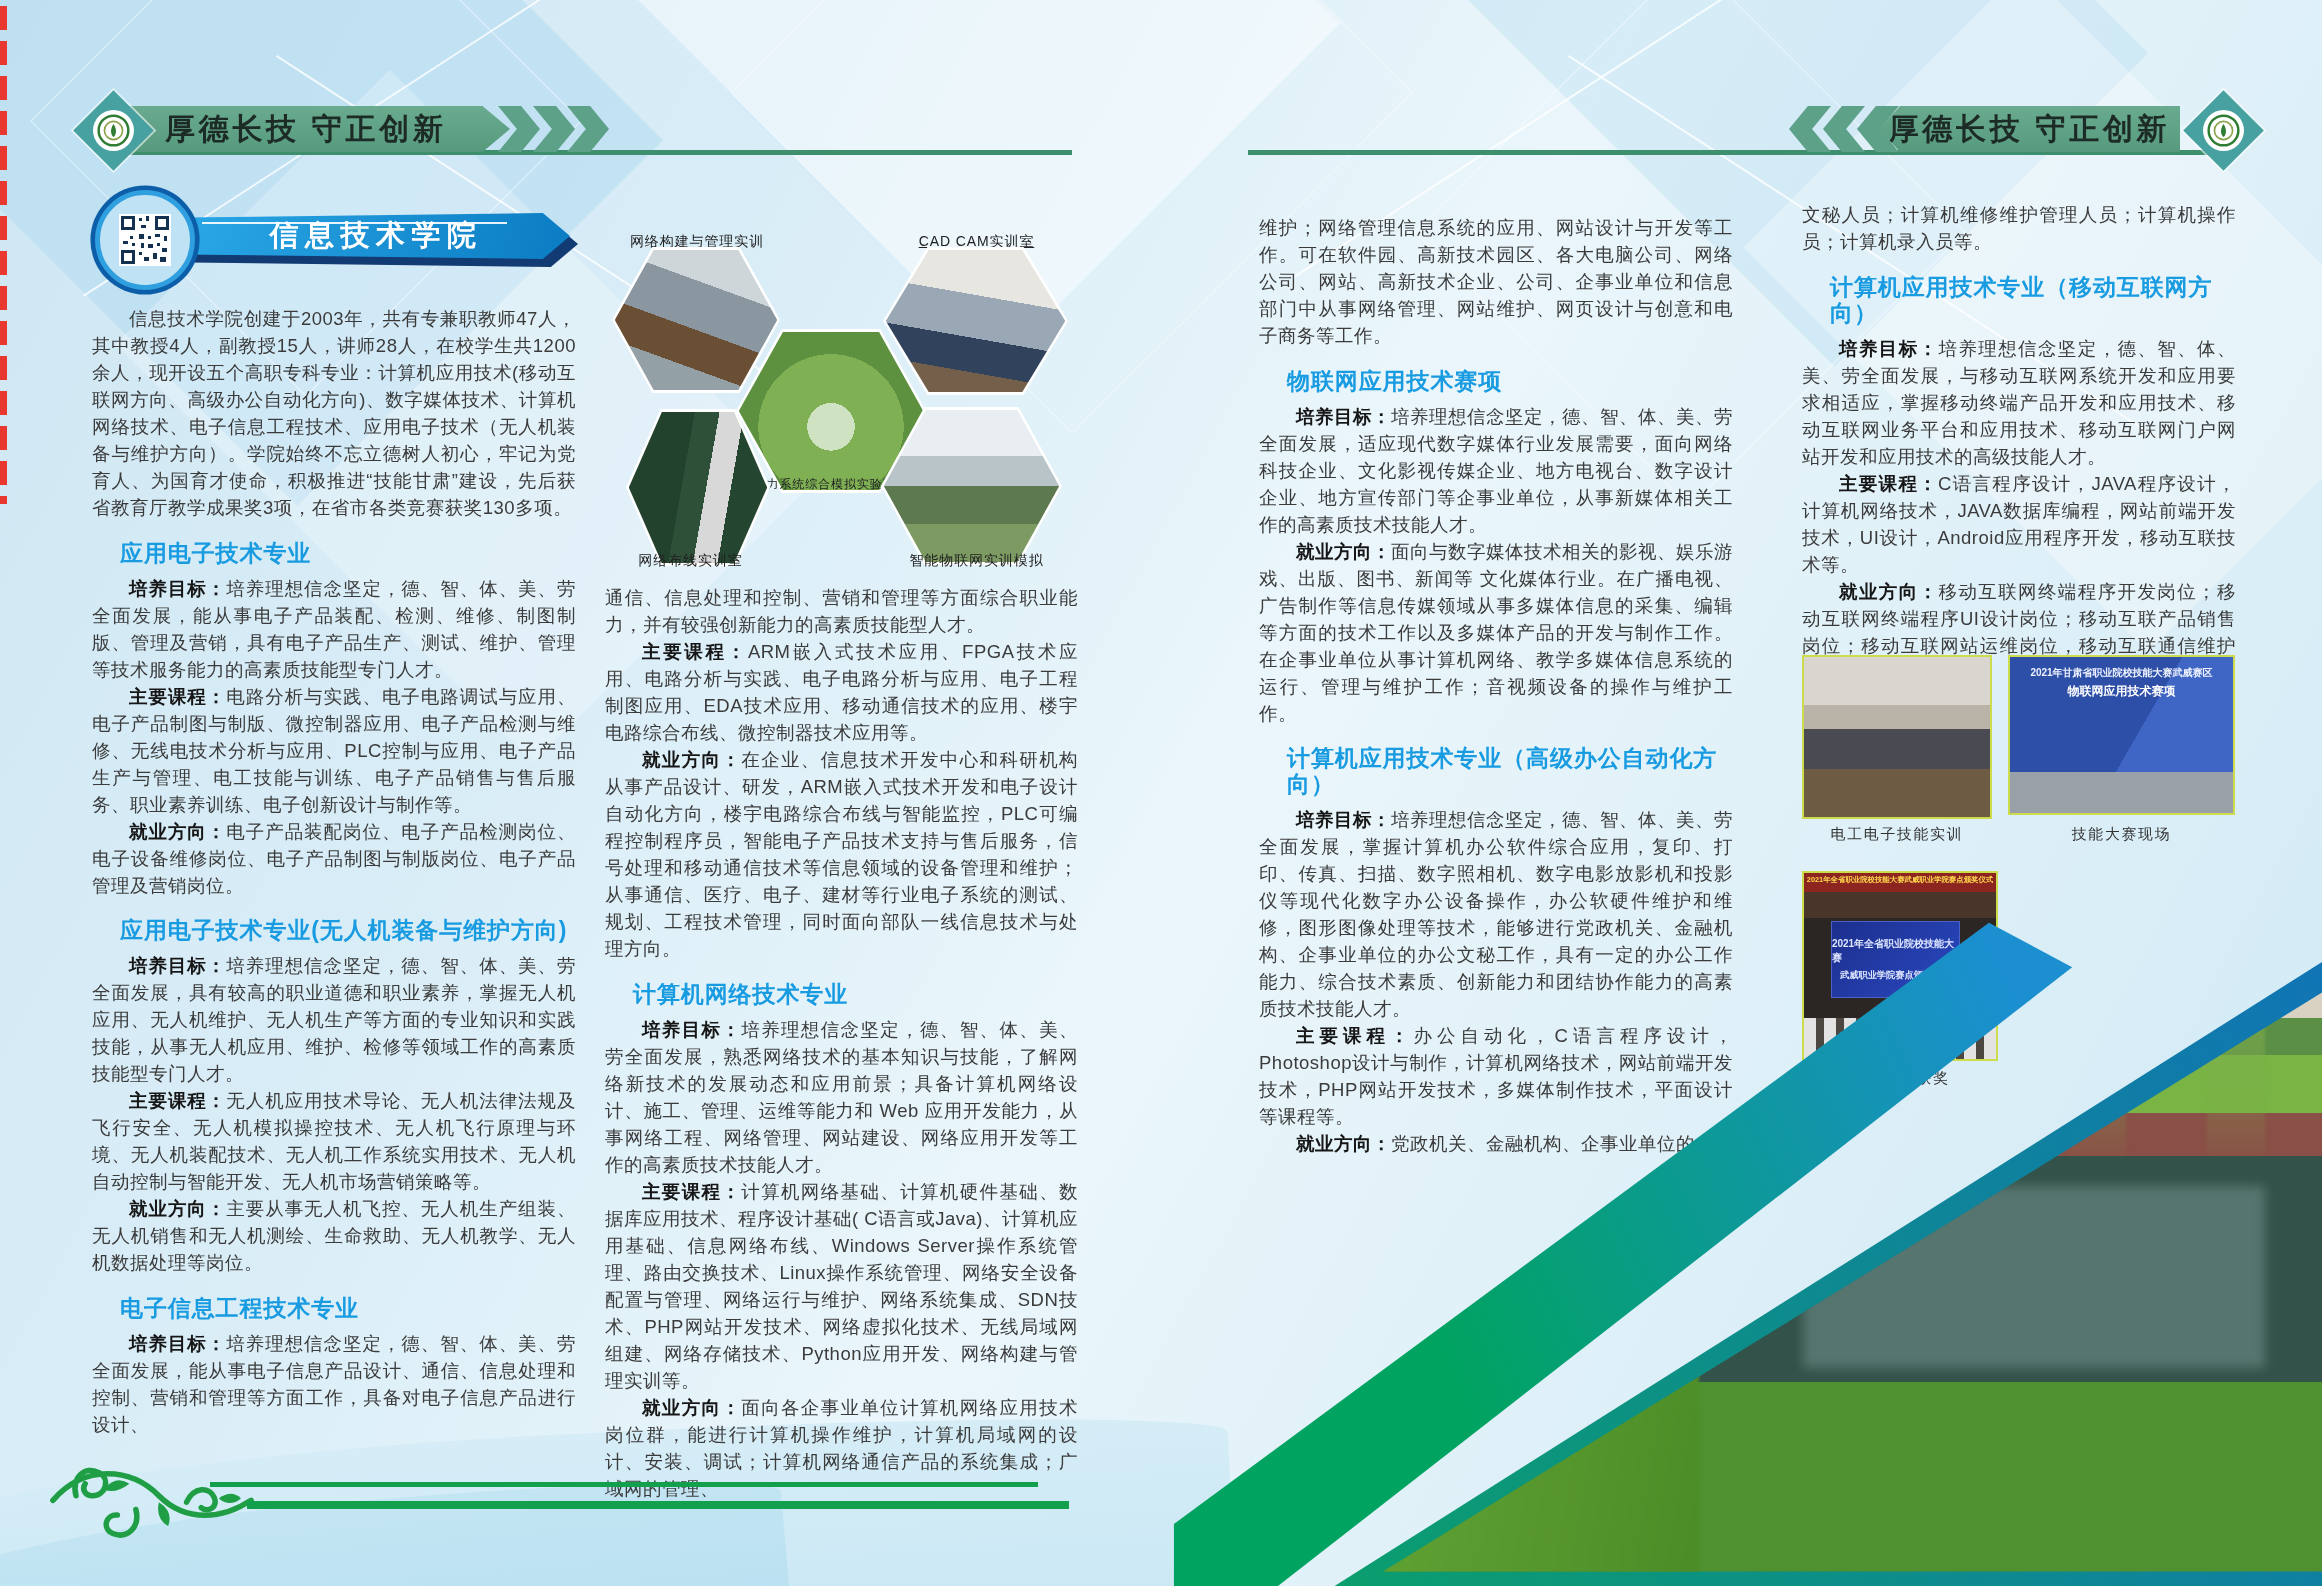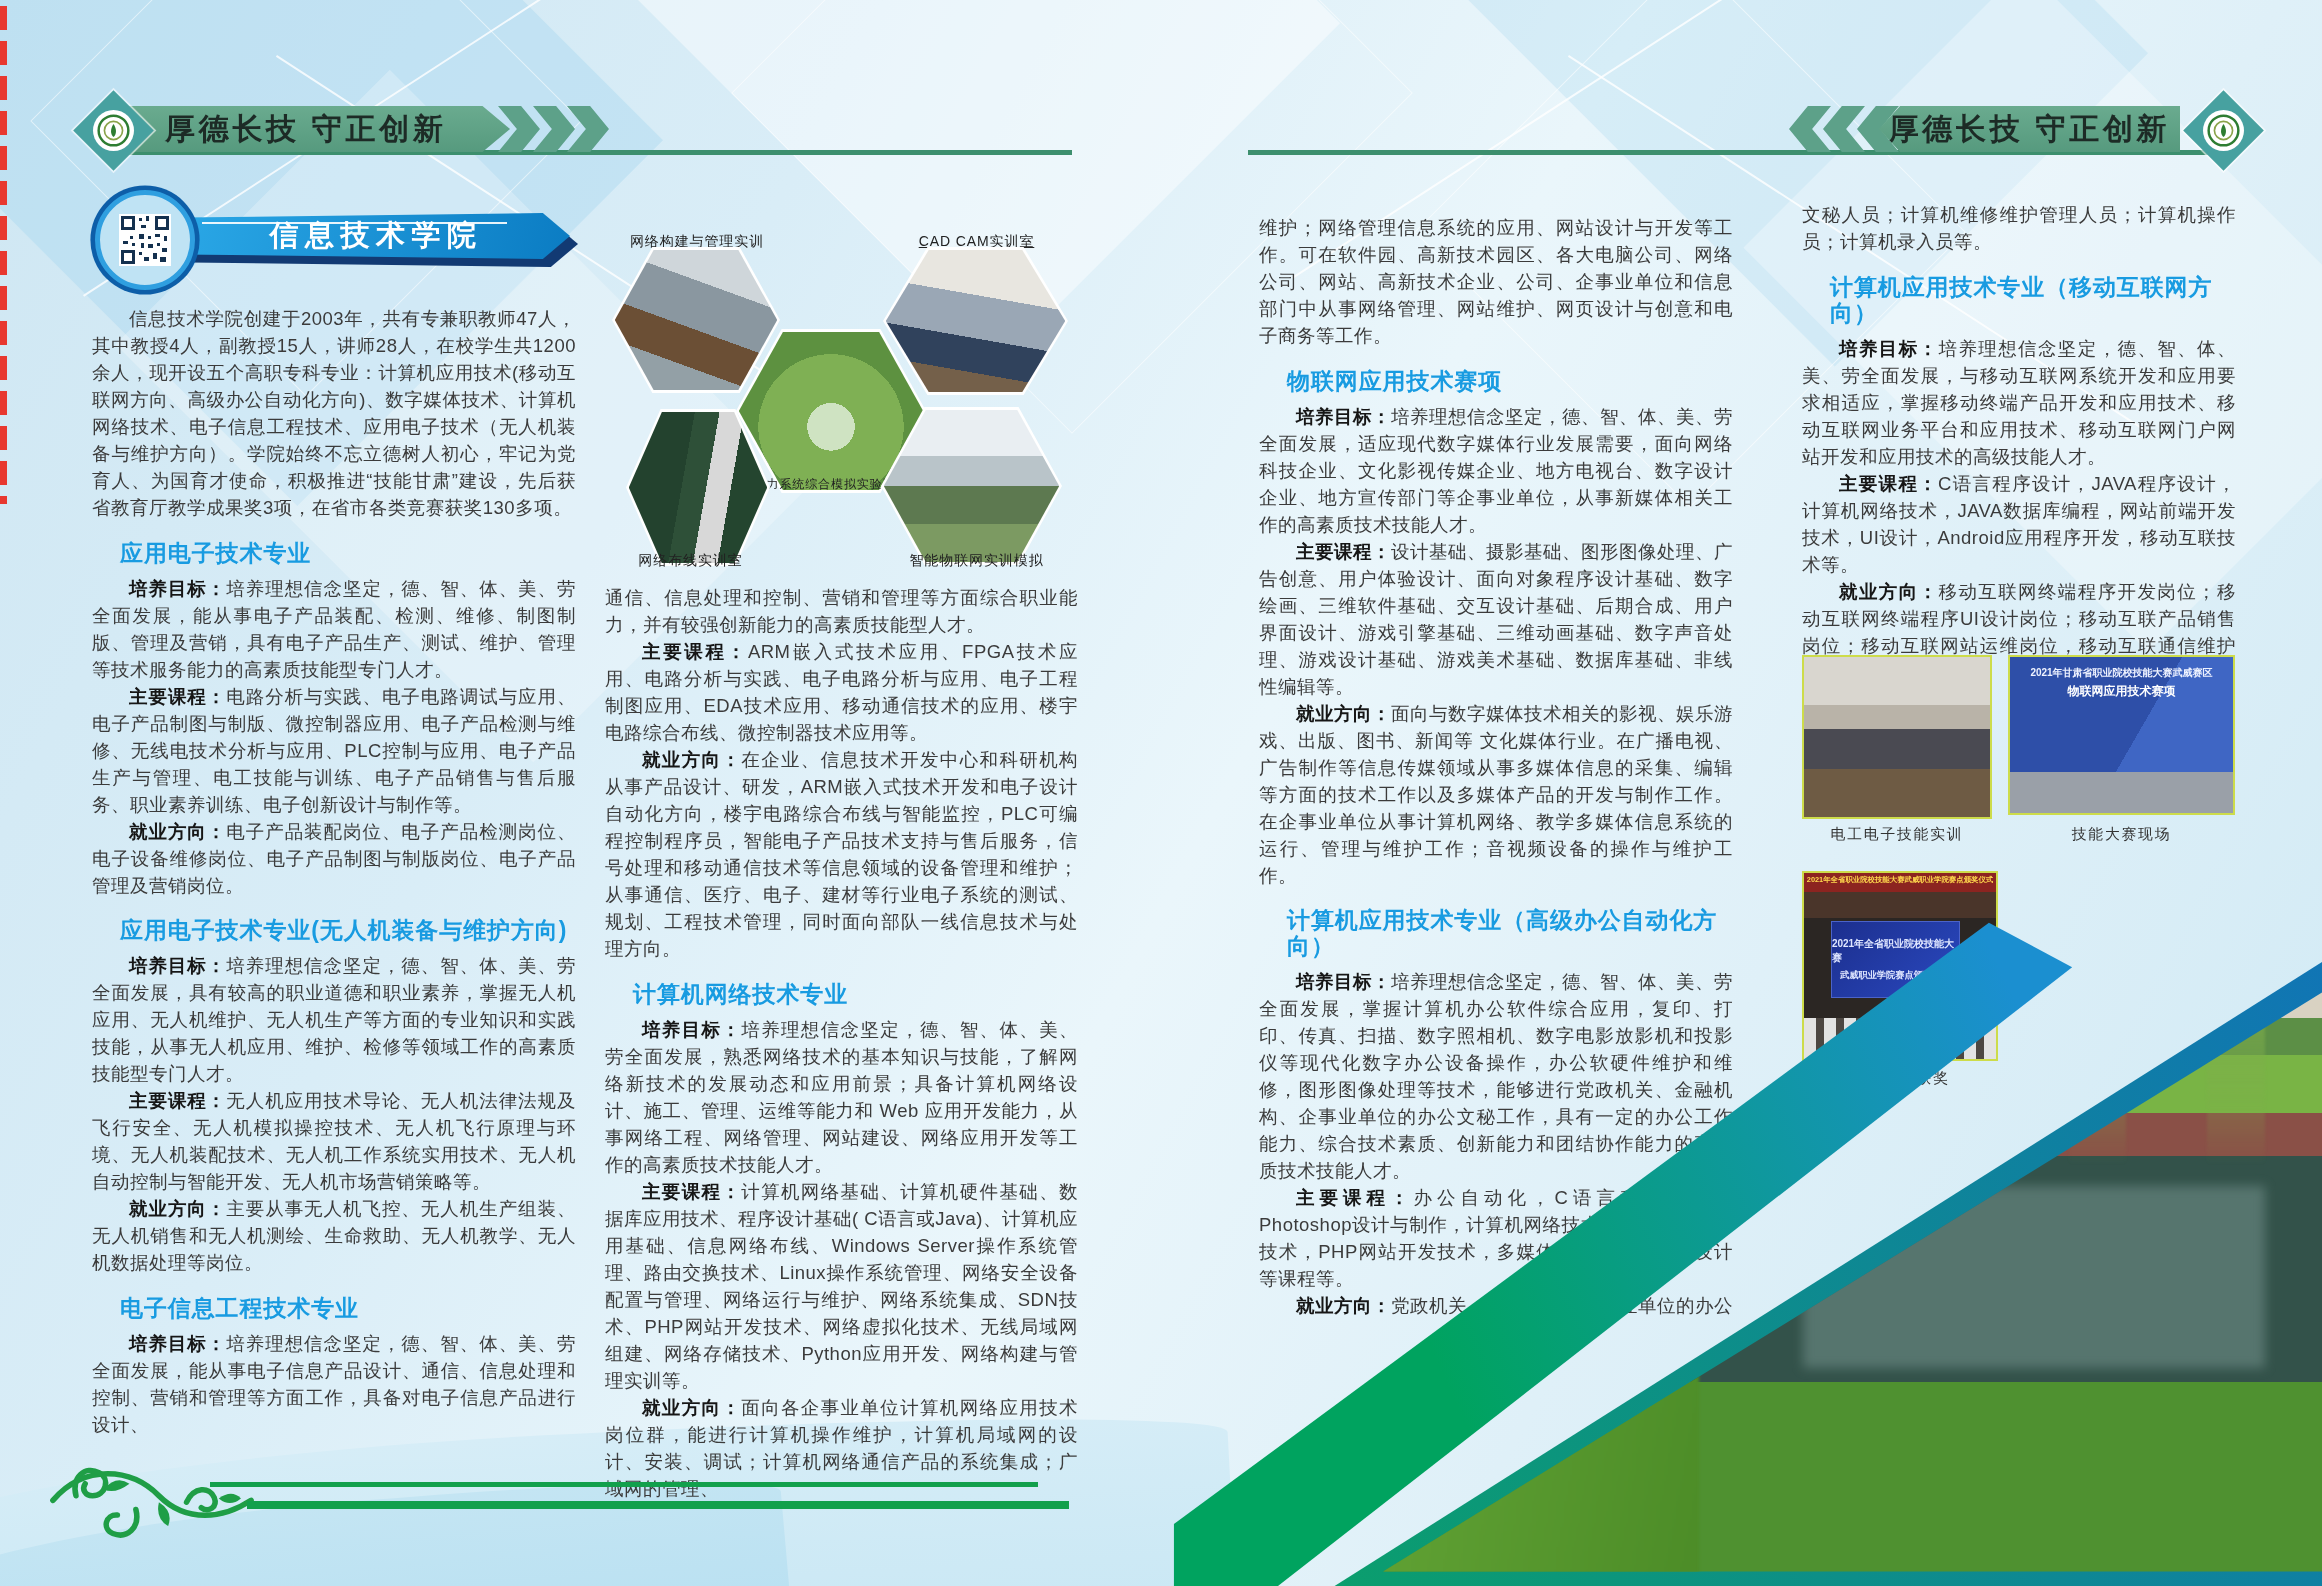--- a/index.html
+++ b/index.html
@@ -215,21 +215,20 @@
     <h3>计算机网络技术专业</h3>
     <p class="para"><b>培养目标：</b><span>培养理想信念坚定，德、智、体、美、劳全面发展，熟悉网络技术的基本知识与技能，了解网络新技术的发展动态和应用前景；具备计算机网络设计、施工、管理、运维等能力和 Web 应用开发能力，从事网络工程、网络管理、网站建设、网络应用开发等工作的高素质技术技能人才。</span></p>
     <p class="para"><b>主要课程：</b><span>计算机网络基础、计算机硬件基础、数据库应用技术、程序设计基础( C语言或Java)、计算机应用基础、信息网络布线、Windows Server操作系统管理、路由交换技术、Linux操作系统管理、网络安全设备配置与管理、网络运行与维护、网络系统集成、SDN技术、PHP网站开发技术、网络虚拟化技术、无线局域网组建、网络存储技术、Python应用开发、网络构建与管理实训等。</span></p>
     <p class="para"><b>就业方向：</b><span>面向各企事业单位计算机网络应用技术岗位群，能进行计算机操作维护，计算机局域网的设计、安装、调试；计算机网络通信产品的系统集成；广域网的管理、</span></p>
   </div>
 
   <div class="col" id="colC">
     <p>维护；网络管理信息系统的应用、网站设计与开发等工作。可在软件园、高新技术园区、各大电脑公司、网络公司、网站、高新技术企业、公司、企事业单位和信息部门中从事网络管理、网站维护、网页设计与创意和电子商务等工作。</p>
     <h3>物联网应用技术赛项</h3>
     <p class="para"><b>培养目标：</b><span>培养理想信念坚定，德、智、体、美、劳全面发展，适应现代数字媒体行业发展需要，面向网络科技企业、文化影视传媒企业、地方电视台、数字设计企业、地方宣传部门等企事业单位，从事新媒体相关工作的高素质技术技能人才。</span></p>
-    <p class="para"><b>主要课程：</b><span>设计基础、摄影基础、图形图像处理、广告创意、用户体验设计、面向对象程序设计基础、数字绘画、三维软件基础、交互设计基础、后期合成、用户界面设计、游戏引擎基础、三维动画基础、数字声音处理、游戏设计基础、游戏美术基础、数据库基础、非线性编辑等。</span></p>
     <p class="para"><b>就业方向：</b><span>面向与数字媒体技术相关的影视、娱乐游戏、出版、图书、新闻等 文化媒体行业。在广播电视、广告制作等信息传媒领域从事多媒体信息的采集、编辑等方面的技术工作以及多媒体产品的开发与制作工作。在企事业单位从事计算机网络、教学多媒体信息系统的运行、管理与维护工作；音视频设备的操作与维护工作。</span></p>
     <h3>计算机应用技术专业（高级办公自动化方向）</h3>
     <p class="para"><b>培养目标：</b><span>培养理想信念坚定，德、智、体、美、劳全面发展，掌握计算机办公软件综合应用，复印、打印、传真、扫描、数字照相机、数字电影放影机和投影仪等现代化数字办公设备操作，办公软硬件维护和维修，图形图像处理等技术，能够进行党政机关、金融机构、企事业单位的办公文秘工作，具有一定的办公工作能力、综合技术素质、创新能力和团结协作能力的高素质技术技能人才。</span></p>
     <p class="para"><b>主要课程：</b><span>办公自动化，C语言程序设计，Photoshop设计与制作，计算机网络技术，网站前端开发技术，PHP网站开发技术，多媒体制作技术，平面设计等课程等。</span></p>
     <p class="para"><b>就业方向：</b><span>党政机关、金融机构、企事业单位的办公</span></p>
   </div>
 
   <div class="col" id="colD">
     <p>文秘人员；计算机维修维护管理人员；计算机操作员；计算机录入员等。</p>
     <h3>计算机应用技术专业（移动互联网方向）</h3>

